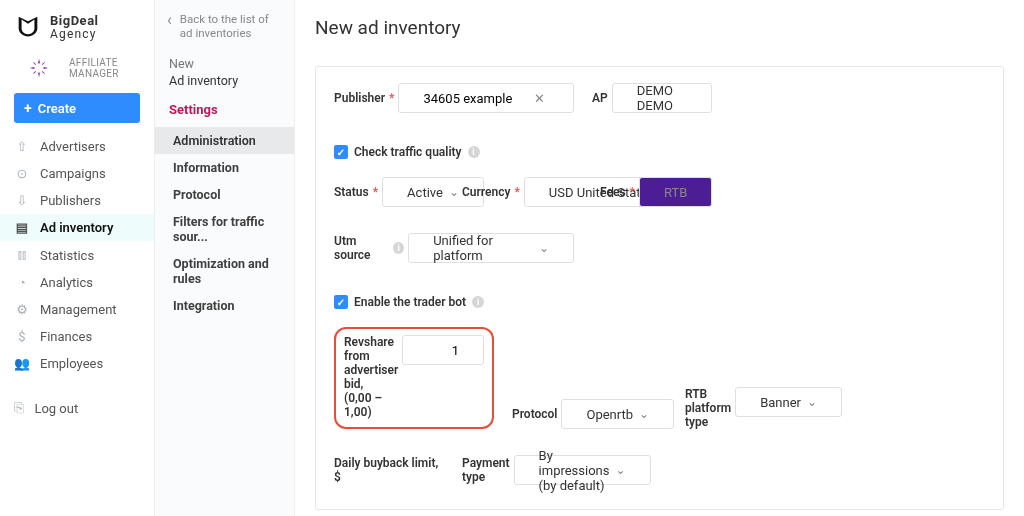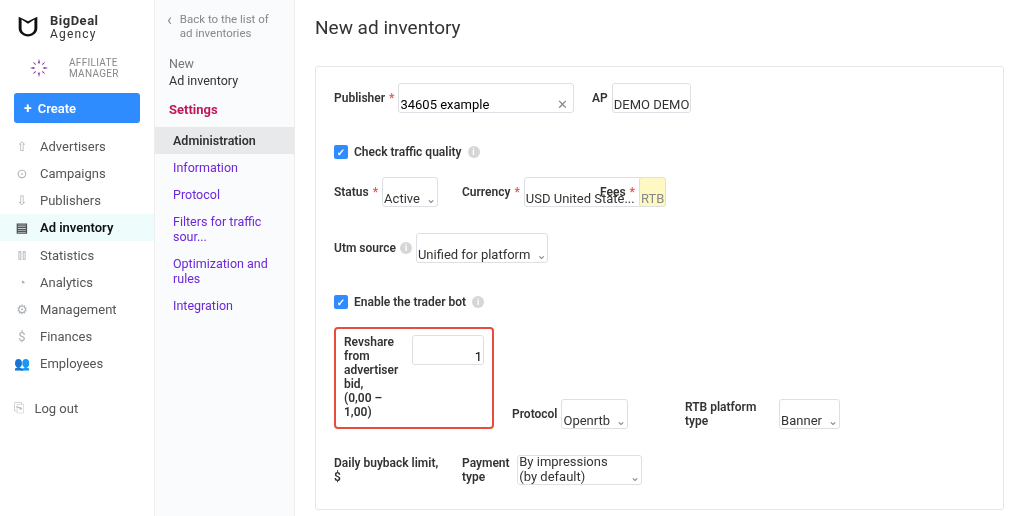--- a/index.html
+++ b/index.html
@@ -27,45 +27,45 @@
   .logout-row { display: flex; align-items: center; gap: 10px; padding: 6px 14px; color: #555; cursor: pointer; }
 
   
   .second-sidebar { width: 140px; background: #fafbfc; border-right: 1px solid #eee; padding-top: 6px; }
   .back-row { display: flex; align-items: flex-start; gap: 8px; padding: 6px 12px 14px; color: #888; font-size: 11.5px; cursor: pointer; }
   .back-row .chev { font-size: 16px; line-height: 1; color: #888; }
   .bc-title { font-size: 12.5px; color: #777; padding: 2px 14px; }
   .bc-sub { font-size: 12.5px; color: #333; padding: 0 14px 6px; }
   .sec-head { font-size: 13px; color: #be185d; font-weight: 700; padding: 8px 14px 4px; }
   .subnav { list-style: none; margin-top: 6px; }
-  .subnav li { padding: 6px 14px 6px 18px; font-size: 12.5px; color: #6d28d9; cursor: pointer; }
+  .subnav li { padding: 6px 14px 6px 18px; font-size: 12.5px; color: #404040; cursor: pointer; font-weight: bold; }
   .subnav li.active { background: #e7e9eb; color: #333; font-weight: 600; }
 
   
   .main { flex: 1; padding: 16px 20px; overflow: auto; }
   .page-title { font-size: 19px; font-weight: 400; color: #333; margin-bottom: 27px; }
   .panel { border: 1px solid #e6e6e6; border-radius: 3px; padding: 16px 18px 24px; }
 
   .fields { display: flex; flex-wrap: wrap; gap: 12px 18px; }
   .field { display: flex; flex-direction: row; gap: 4px; }
   .field label { font-size: 12px; font-weight: 600; color: #333; display: flex; align-items: center; gap: 4px; }
   .req { color: #e55353; }
   .info-dot { width: 12px; height: 12px; border-radius: 50%; background: #d6d6d6; color: #fff; font-size: 9px; display: inline-flex; align-items: center; justify-content: center; font-weight: 700; }
 
-  .ctrl { border: 1px solid #dcdfe3; border-radius: 3px; background: #fff; height: 30px; padding: 0 1px; font-size: 13px; color: #333; display: flex; align-items: flex-end; justify-content: space-between; }
+  .ctrl { border: 1px solid #dcdfe3; border-radius: 3px; background: #fff; height: 30px; padding: 0 24px; font-size: 13px; color: #333; display: flex; align-items: center; justify-content: space-between; }
   .ctrl input { border: none; outline: none; width: 100%; font-size: 13px; background: transparent; }
   .ctrl .right-text { text-align: right; width: 100%; }
-  .ctrl.readonly { background: #fef9c3; color: #888; }
+  .ctrl.readonly { background: #4c1d95; color: #888; }
   .chev-d { color: #888; font-size: 12px; margin-left: 6px; }
   .clear-x { color: #888; cursor: pointer; padding: 0 4px; }
 
   .check-row { display: flex; align-items: center; gap: 6px; font-size: 12px; font-weight: 600; color: #333; padding: 6px 0; }
   .chk { width: 14px; height: 14px; border-radius: 2px; background: #2f8cff; display: inline-flex; align-items: center; justify-content: center; color: #fff; font-size: 10px; }
 
-  .hl-box { border: 2px solid #e74c3c; padding: 6px 8px 8px; border-radius: 4px; }
+  .hl-box { border: 2px solid #e74c3c; padding: 6px 8px 8px; border-radius: 12px; }
 
   .w-240 { width: 240px; }
   .w-120 { width: 120px; }
   .w-110 { width: 110px; }
   .w-180 { width: 180px; }
   .w-155 { width: 155px; }
   .w-140 { width: 140px; }
 
   .spacer-full { width: 100%; height: 2px; }
 </style>

